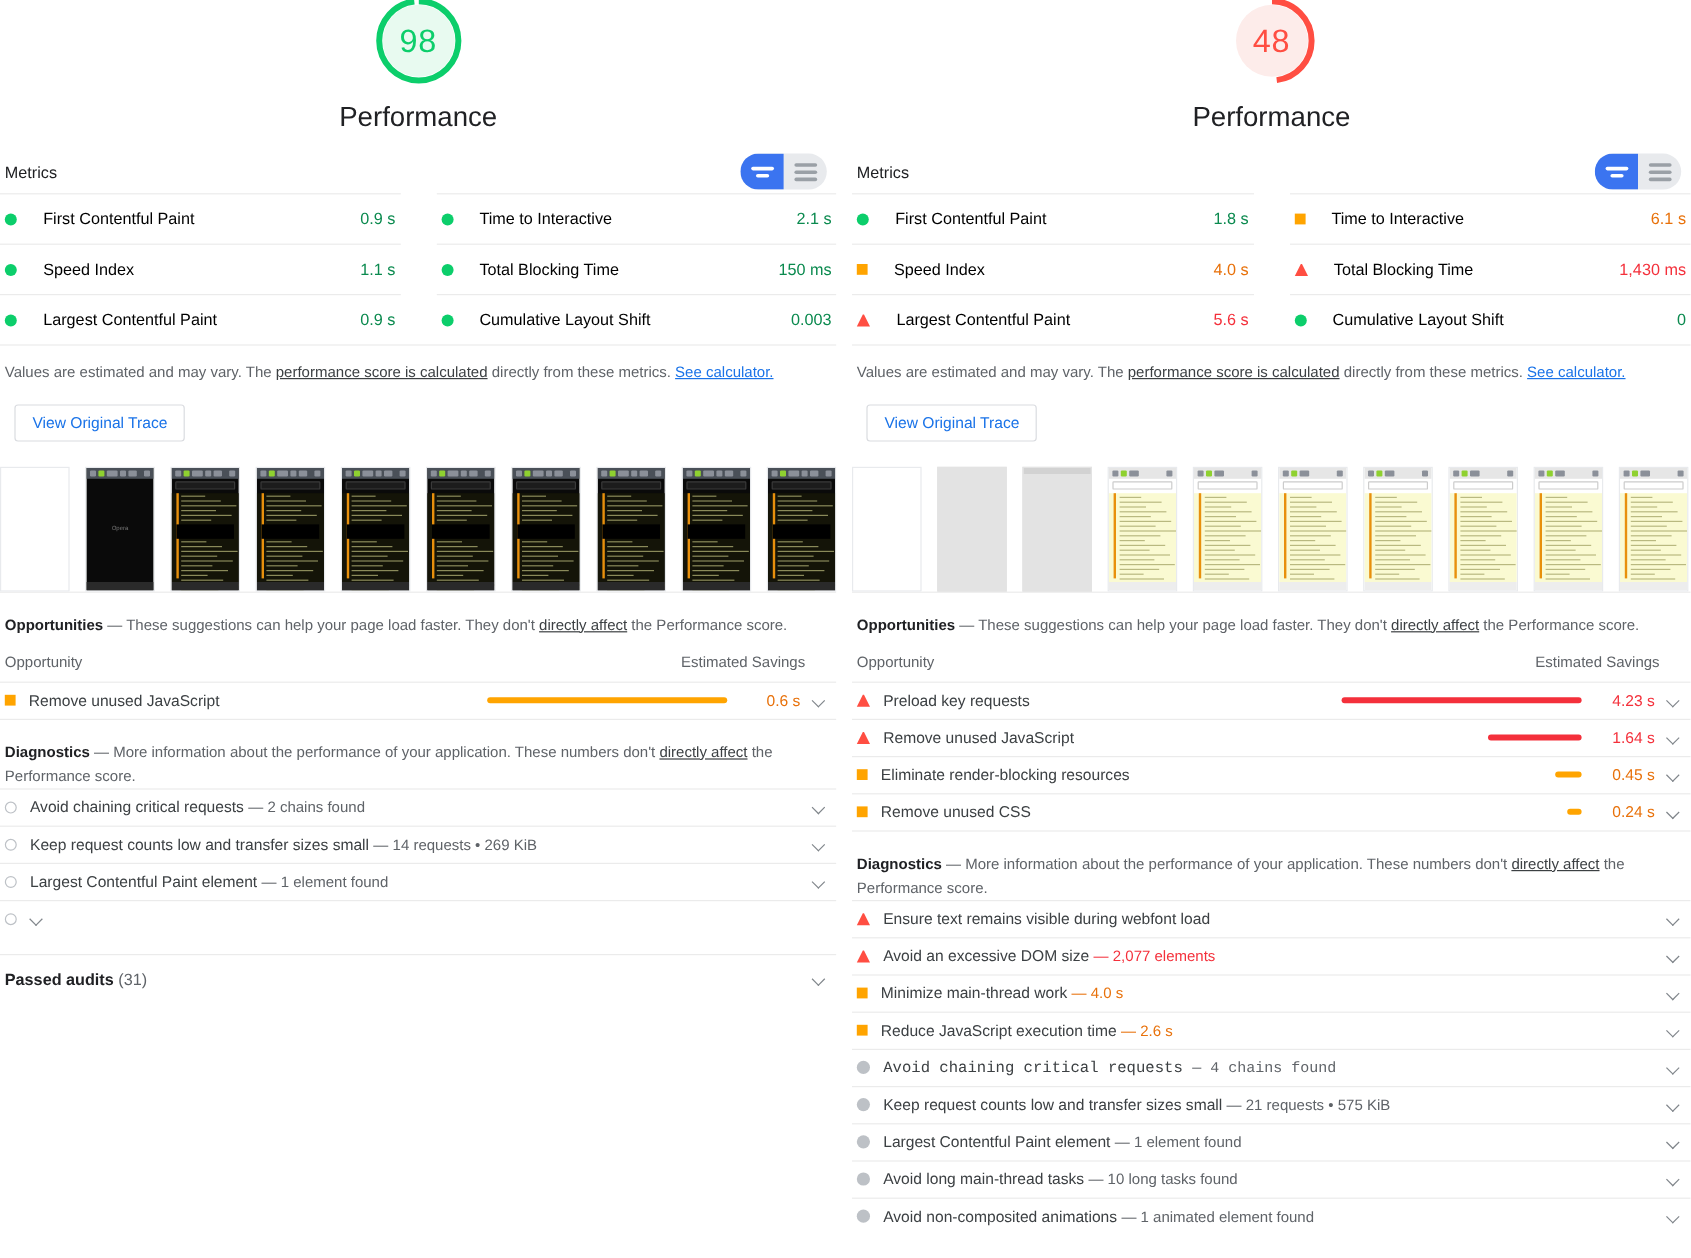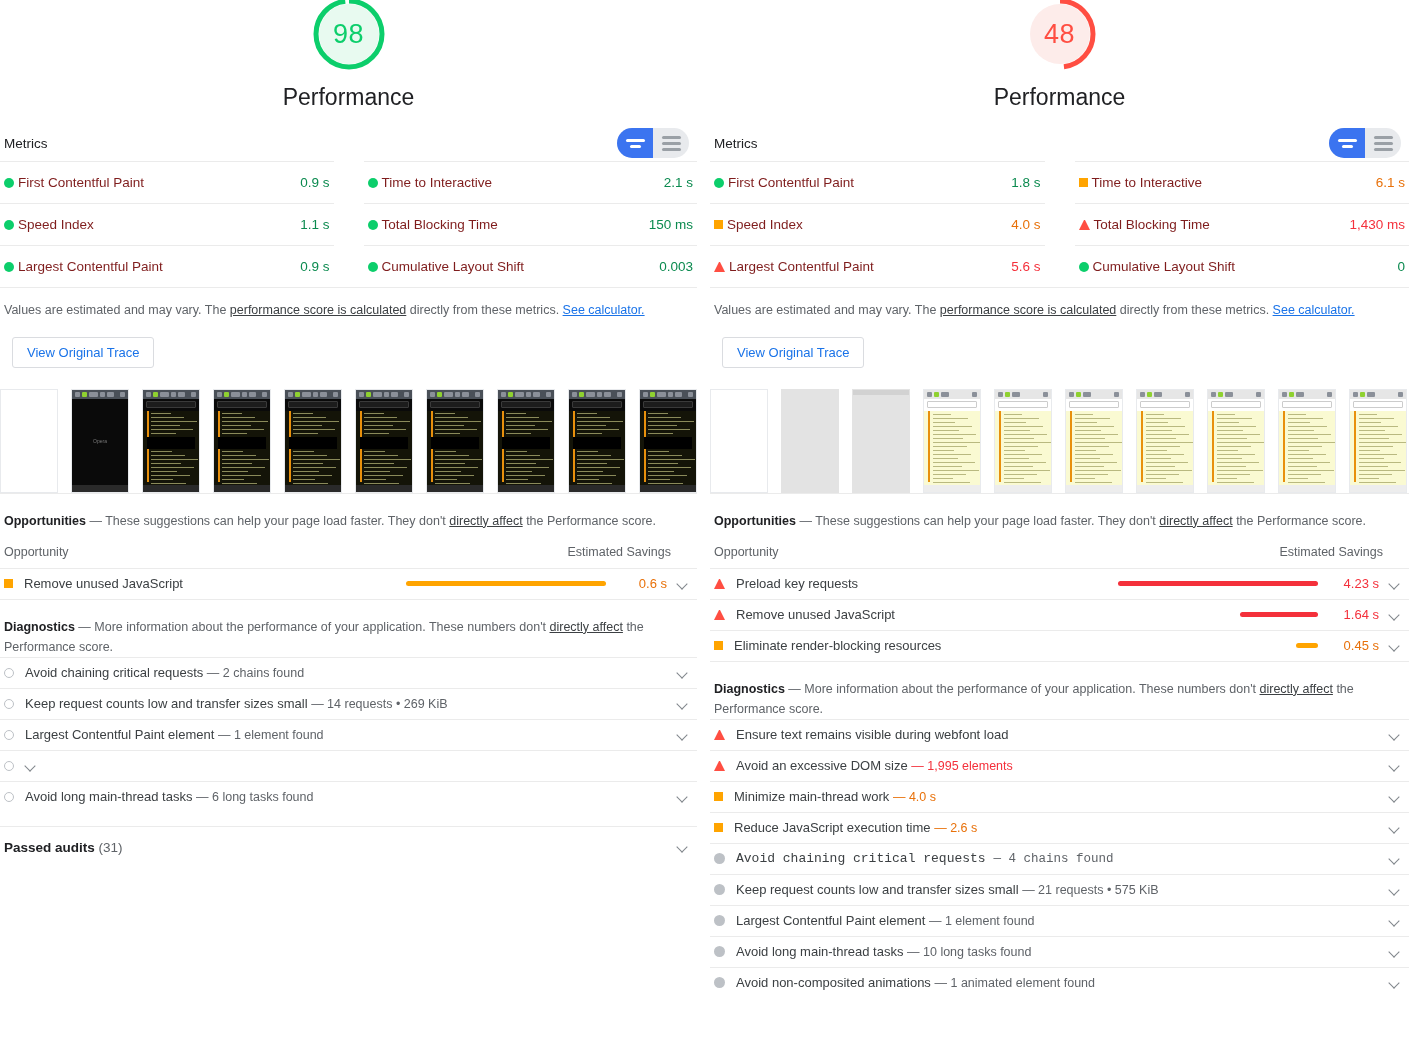--- a/index.html
+++ b/index.html
@@ -45,21 +45,21 @@
 
   
   .metrics-grid { display: flex; }
   .metrics-col { flex: 1; }
   .metrics-col:first-child { padding-right: 10px; }
   .metrics-col:last-child { padding-left: 20px; }
   .metric-row {
     display: flex; align-items: center; height: 42px;
     border-top: 1px solid #ebebeb; padding: 0 4px;
   }
-  .metric-name { flex: 1; font-size: 13.5px; color: #7f1d1d; padding-left: 4px; }
+  .metric-name { flex: 1; font-size: 13.5px; color: #000000; padding-left: 22px; }
   .metric-val { font-size: 13.5px; white-space: nowrap; }
 
   
   .gl { width: 10px; height: 10px; flex: 0 0 10px; position: relative; }
   .gl.pass { border-radius: 50%; background: #0cce6b; }
   .gl.avg  { background: #ffa400; width: 9px; height: 9px; flex-basis: 9px; }
   .gl.fail {
     width: 0; height: 0; flex-basis: 11px;
     border-left: 5.5px solid transparent; border-right: 5.5px solid transparent;
     border-bottom: 10px solid #ff4e42; background: none;
@@ -524,25 +524,20 @@
       </div>
       <div class="audit-row" style="border-top-color: rgb(235, 235, 235);">
         <span class="gl na-hollow"></span>
         <span class="audit-title">Largest Contentful Paint element  <span class="audit-sub c-na">— 1 element found</span></span>
         <span class="chev"></span>
       </div>
       <div class="audit-row" style="border-top-color: rgb(235, 235, 235);">
         <span class="gl na-hollow"></span>
         <span class="chev"></span>
       </div>
-      <div class="audit-row" style="border-top-color: rgb(235, 235, 235);">
-        <span class="gl na-hollow"></span>
-        <span class="audit-title">Avoid long main-thread tasks  <span class="audit-sub c-na">— 6 long tasks found</span></span>
-        <span class="chev"></span>
-      </div>
       <div class="passed-row">
         <div class="t">Passed audits <span class="n">(31)</span></div>
         <span class="chev"></span>
       </div>
     </div>
   <div class="panel-gap"></div>
   <div class="panel panel-right" id="panel-right">
       <div class="gauge-wrap">
         <div class="gauge">
           <svg width="76" height="76" viewBox="0 0 76 76">
@@ -868,29 +863,36 @@
         <span class="savings c-fail">1.64 s</span>
         <span class="chev"></span>
       </div>
       <div class="audit-row">
         <span class="gl avg"></span>
         <span class="audit-title">Eliminate render-blocking resources</span>
         <div class="sparkbar avg" style="width: 22px;"></div>
         <span class="savings c-avg">0.45 s</span>
         <span class="chev"></span>
       </div>
+      <div class="audit-row">
+        <span class="gl avg"></span>
+        <span class="audit-title">Remove unused CSS</span>
+        <div class="sparkbar avg" style="width: 12px;"></div>
+        <span class="savings c-avg">0.24 s</span>
+        <span class="chev"></span>
+      </div>
       <div class="blurb"><b>Diagnostics</b> — More information about the performance of your application. These numbers don't <a href="#">directly affect</a> the Performance score.</div>
       <div class="audit-row" style="border-top-color: rgb(235, 235, 235);">
         <span class="gl fail"></span>
         <span class="audit-title">Ensure text remains visible during webfont load</span>
         <span class="chev"></span>
       </div>
       <div class="audit-row" style="border-top-color: rgb(235, 235, 235);">
         <span class="gl fail"></span>
-        <span class="audit-title">Avoid an excessive DOM size  <span class="audit-sub c-fail">— 1,995 elements</span></span>
+        <span class="audit-title">Avoid an excessive DOM size  <span class="audit-sub c-fail">— 2,077 elements</span></span>
         <span class="chev"></span>
       </div>
       <div class="audit-row" style="border-top-color: rgb(235, 235, 235);">
         <span class="gl avg"></span>
         <span class="audit-title">Minimize main-thread work  <span class="audit-sub c-avg">— 4.0 s</span></span>
         <span class="chev"></span>
       </div>
       <div class="audit-row" style="border-top-color: rgb(235, 235, 235);">
         <span class="gl avg"></span>
         <span class="audit-title">Reduce JavaScript execution time  <span class="audit-sub c-avg">— 2.6 s</span></span>

